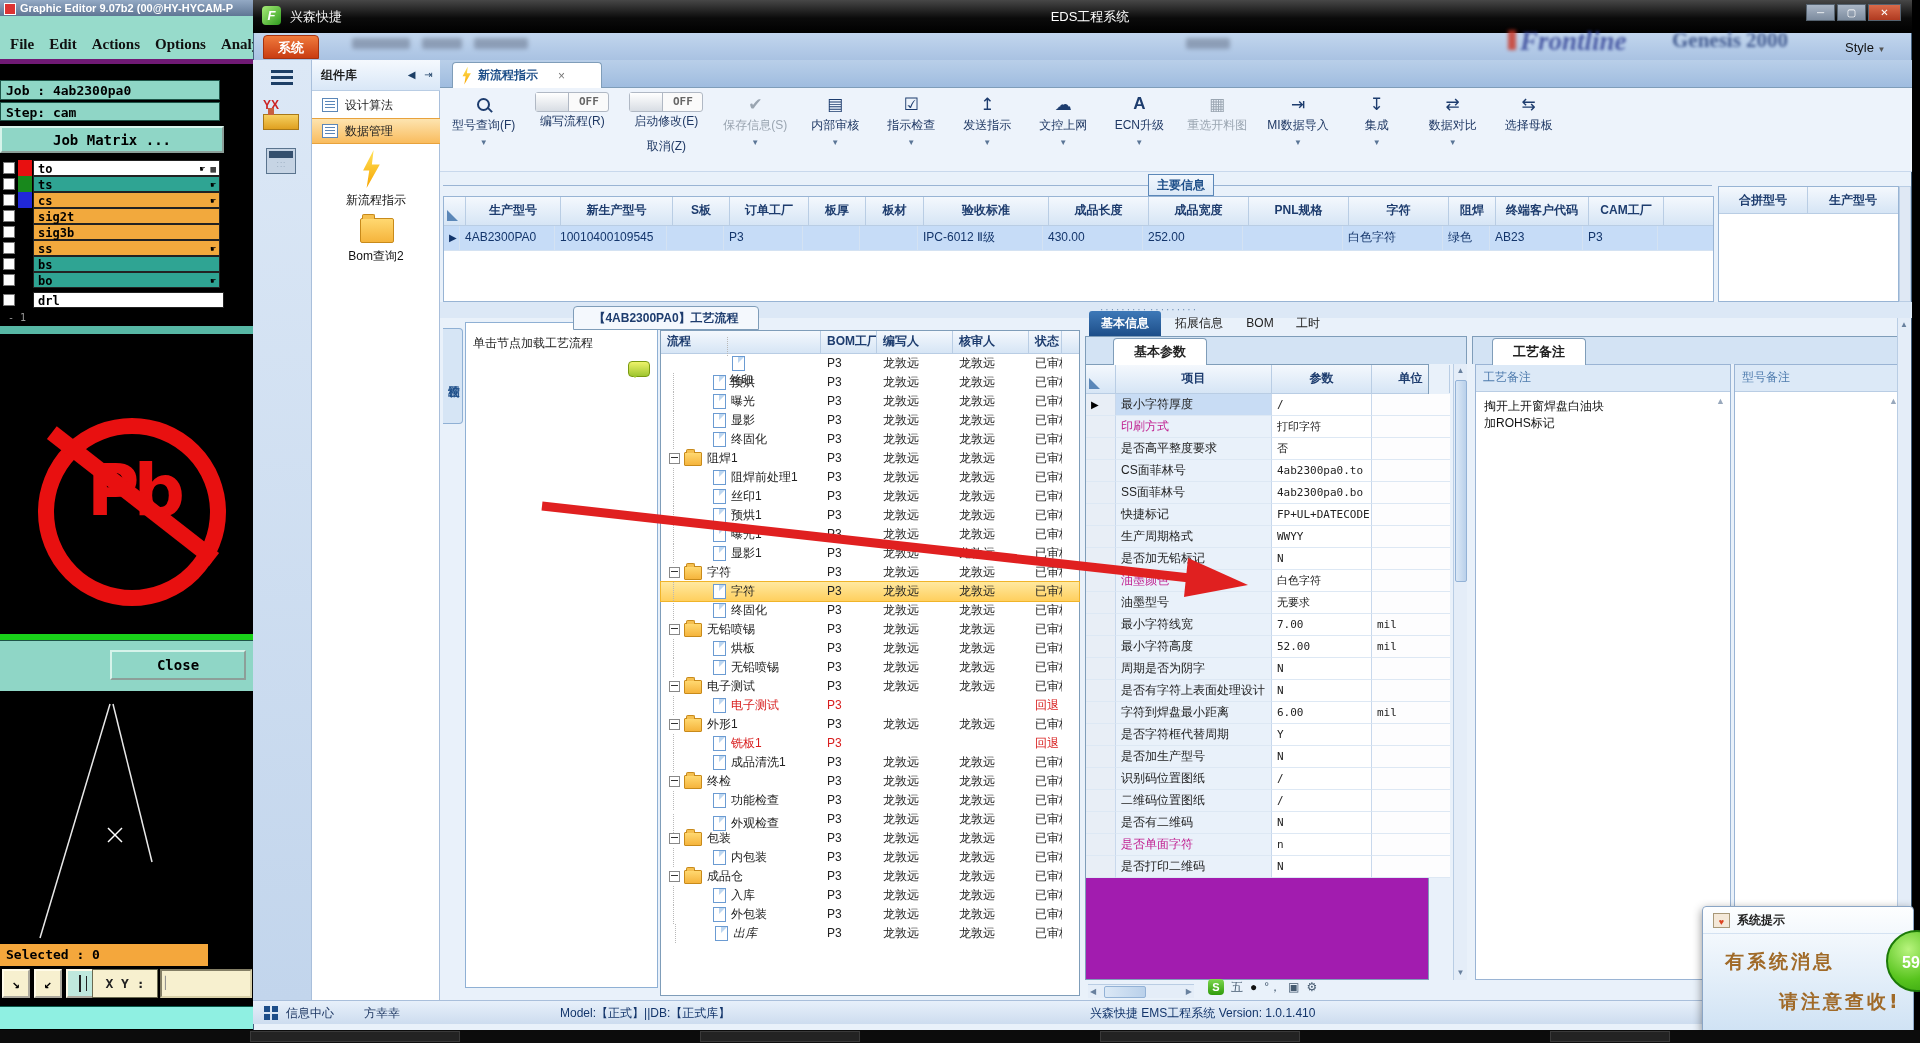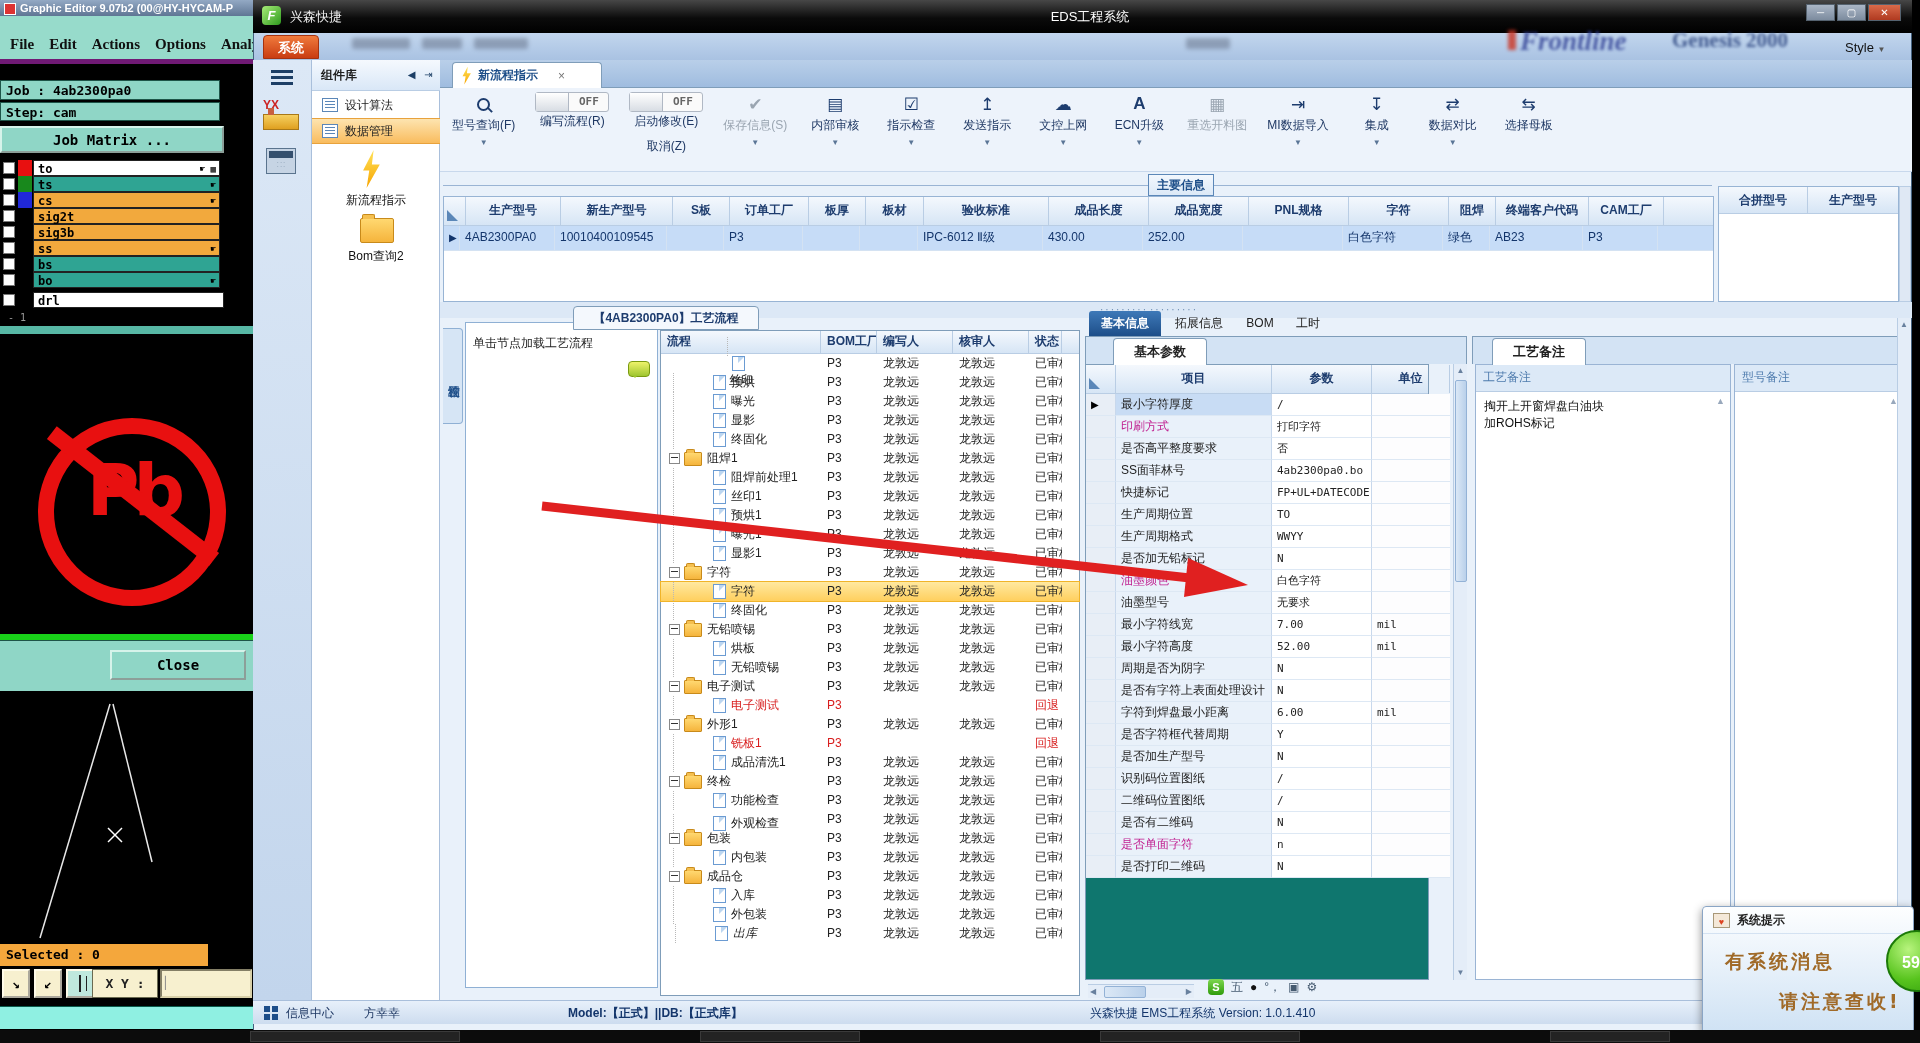--- a/index.html
+++ b/index.html
@@ -148,21 +148,21 @@
   .ficon{width:11px;height:13px;background:#fff;border:1px solid #6b9bd2;position:relative;flex:none;margin:0 5px 0 0;}
   .ficon:before{content:"";position:absolute;right:0;top:0;border:3px solid;border-color:#bcd6f0 transparent transparent #bcd6f0;}
   .vscroll{background:#e4edf8;border-left:1px solid #b9cde4;box-sizing:border-box;}
   .scrbtn{color:#68809e;font-size:8px;text-align:center;line-height:14px;}
   .thumb{background:linear-gradient(90deg,#dbe8f6,#b9d0ea);border:1px solid #93b2d6;border-radius:2px;}
   .hscroll{background:#e4edf8;border-top:1px solid #b9cde4;box-sizing:border-box;}
   .ptab-active{background:linear-gradient(#3e79b8,#1d4e89);color:#fff !important;font-weight:bold;border-radius:3px 3px 0 0;}
   .pband{left:1085px;top:336px;width:382px;height:28px;background:#d3e3f4;border:1px solid #7f9db9;border-bottom:none;box-sizing:border-box;}
   .subtab{position:absolute;background:#fff;border:1px solid #7f9db9;border-bottom:none;border-radius:4px 4px 0 0;
           font:bold 13px "Liberation Sans",sans-serif;text-align:center;z-index:2;}
-  .ptable{left:1085px;top:364px;width:344px;height:616px;background:#0f766e;border:1px solid #7f9db9;box-sizing:border-box;}
+  .ptable{left:1085px;top:364px;width:344px;height:616px;background:#a21caf;border:1px solid #7f9db9;box-sizing:border-box;}
   .pt-h{display:flex;height:28px;background:linear-gradient(#f4f8fd,#d6e5f5);border-bottom:1px solid #b9cde4;position:relative;}
   .pt-h .c{border-right:1px solid #b9cde4;color:#1d3c6e;font-weight:bold;text-align:center;line-height:27px;box-sizing:border-box;flex:none;}
   .prow{display:flex;height:22px;}
   .prow .m{width:30px;flex:none;background:#e8eef6;border-right:1px solid #c8d8ec;border-bottom:1px solid #dde8f4;
            color:#000;font-size:10px;line-height:21px;padding-left:5px;box-sizing:border-box;}
   .prow .i{width:156px;flex:none;background:#e9f1fa;border-right:1px solid #c8d8ec;border-bottom:1px solid #dde8f4;
            line-height:21px;padding-left:5px;box-sizing:border-box;overflow:hidden;white-space:nowrap;}
   .prow .v{width:100px;flex:none;background:#fff;border-right:1px solid #c8d8ec;border-bottom:1px solid #dde8f4;
            font:11px "DejaVu Sans Mono",monospace;line-height:21px;padding-left:5px;box-sizing:border-box;overflow:hidden;white-space:nowrap;}
   .prow .u{width:78px;flex:none;background:#fdfdfe;border-bottom:1px solid #dde8f4;
@@ -875,34 +875,34 @@
           <div class="u"></div>
         </div>
         <div class="prow">
           <div class="m"></div>
           <div class="i">是否高平整度要求</div>
           <div class="v">否</div>
           <div class="u"></div>
         </div>
         <div class="prow">
           <div class="m"></div>
+          <div class="i">CS面菲林号</div>
+          <div class="v">4ab2300pa0.to</div>
+          <div class="u"></div>
+        </div>
+        <div class="prow">
+          <div class="m"></div>
           <div class="i">SS面菲林号</div>
           <div class="v">4ab2300pa0.bo</div>
           <div class="u"></div>
         </div>
         <div class="prow">
           <div class="m"></div>
           <div class="i">快捷标记</div>
           <div class="v">FP+UL+DATECODE</div>
-          <div class="u"></div>
-        </div>
-        <div class="prow">
-          <div class="m"></div>
-          <div class="i">生产周期位置</div>
-          <div class="v">TO</div>
           <div class="u"></div>
         </div>
         <div class="prow">
           <div class="m"></div>
           <div class="i">生产周期格式</div>
           <div class="v">WWYY</div>
           <div class="u"></div>
         </div>
         <div class="prow">
           <div class="m"></div>
@@ -1032,21 +1032,21 @@
   <div class="abs vscroll" style="left:1897px;top:318px;width:13px;height:678px;">
     <div class="scrbtn">▲</div>
     <div class="scrbtn" style="position:absolute;bottom:0;left:0;right:0;">▼</div>
   </div>
 
   <div class="abs statusbar"></div>
   <div class="abs gridicon" style="left:264px;top:1006px;"></div>
   <div class="abs" style="left:286px;top:1005px;color:#1f3864;">信息中心</div>
 
   <div class="abs" style="left:364px;top:1005px;color:#1f3864;">方幸幸</div>
-  <div class="abs" style="left:560px;top:1005px;color:#13356b;font-weight:bold;margin-left:8px;">Model:【正式】||DB:【正式库】</div>
+  <div class="abs" style="left:560px;top:1005px;color:#13356b;font-weight:normal;">Model:【正式】||DB:【正式库】</div>
   <div class="abs" style="left:1090px;top:1005px;color:#13356b;">兴森快捷 EMS工程系统 Version: 1.0.1.410</div>
 
   <div class="abs popup">
     <div class="popup-head">
       <span class="houseico"><span>♥</span></span>
       <b style="font-size:12px;color:#222;">系统提示</b>
     </div>
     <div class="pline" style="left:22px;top:42px;">有系统消息</div>
     <div class="pline" style="left:76px;top:82px;">请注意查收!</div>
   </div>

